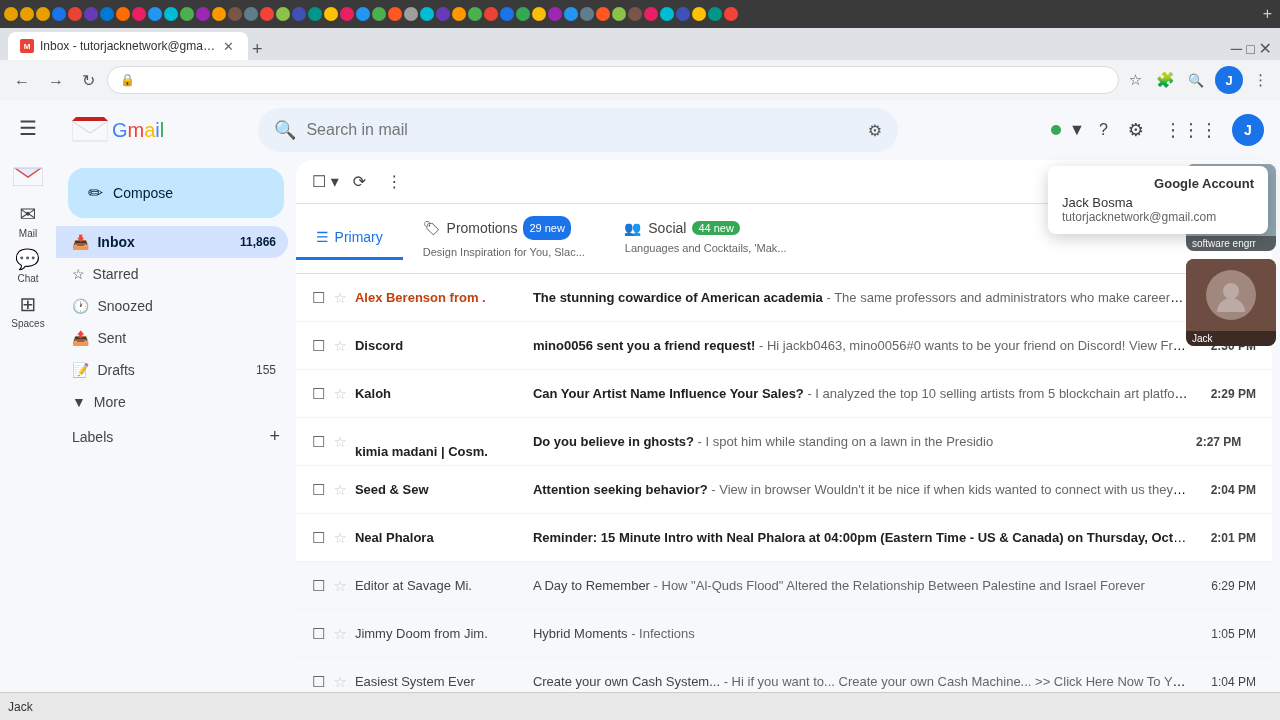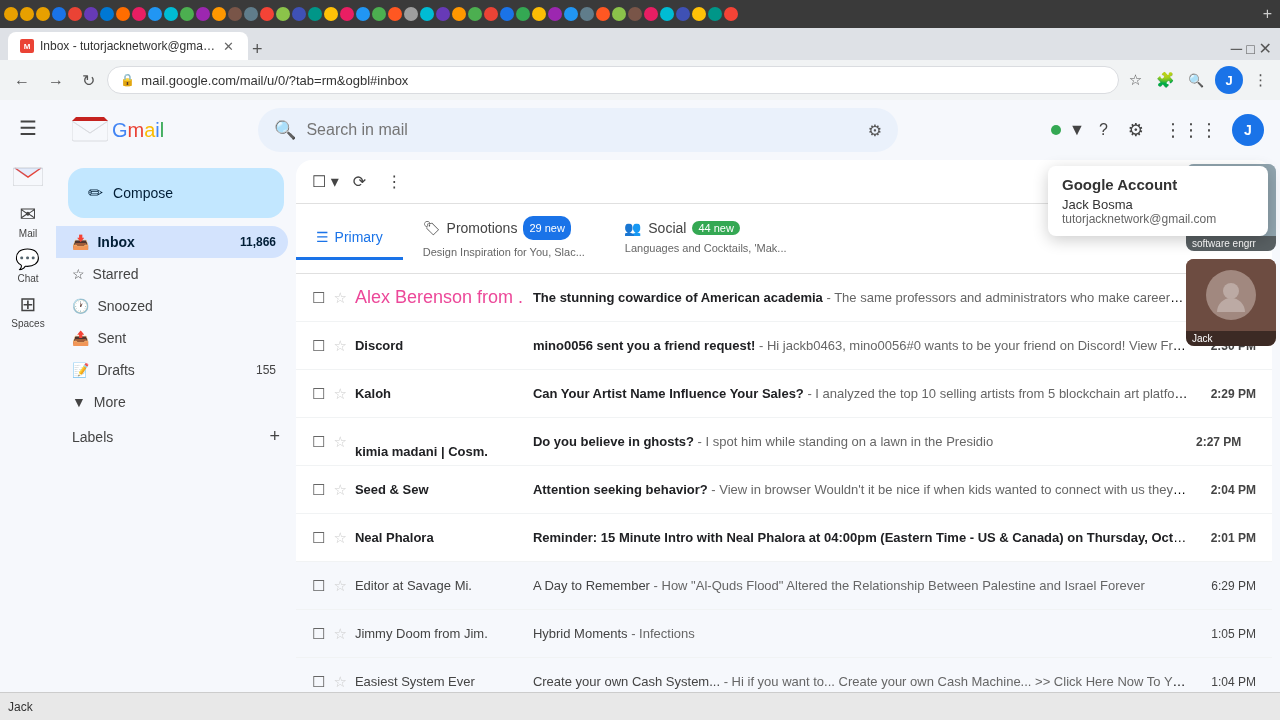--- a/index.html
+++ b/index.html
@@ -88,21 +88,20 @@
       <button style="background:none;border:none;font-size:16px;color:#555;cursor:pointer;">✕</button>
     </div>
   </div>
 
   <div class="browser-toolbar">
     <button class="nav-btn">←</button>
     <button class="nav-btn">→</button>
     <button class="nav-btn">↻</button>
     <div class="address-bar">
       <span class="address-bar-lock">🔒</span>
-      <span style="font-size:13px;color:#333;">mail.google.com/mail/u/0/?tab=rm&amp;ogbl#inbox</span>
     </div>
     <div class="toolbar-right">
       <button class="toolbar-icon-btn">☆</button>
       <button class="toolbar-icon-btn">🧩</button>
       <button class="toolbar-icon-btn" style="font-size:13px;">🔍</button>
       <button style="width:28px;height:28px;border-radius:50%;background:#1a73e8;border:none;cursor:pointer;color:white;font-size:13px;font-weight:600;">J</button>
       <button class="toolbar-icon-btn">⋮</button>
     </div>
   </div>
 </div>
@@ -240,21 +239,21 @@
               <span style="font-size:11px;padding:1px 6px;border-radius:10px;background:#34a853;color:#fff;font-weight:500;">44 new</span>
             </div>
             <div style="font-size:11px;color:#666;">Languages and Cocktails, 'Mak...</div>
           </div>
         </div>
 
         <div style="flex:1;overflow-y:auto;" id="email-list-container">
         <div style="display: flex; align-items: center; padding: 0px 16px; height: 48px; border-bottom: 1px solid rgb(241, 243, 244); cursor: pointer; gap: 8px; background: rgb(255, 255, 255);">
       <span style="font-size:15px;color:#666;cursor:pointer;flex-shrink:0;">☐</span>
       <span style="font-size:15px;color:#ccc;cursor:pointer;flex-shrink:0;">☆</span>
-      <span style="width:170px;font-size:18px;white-space:nowrap;overflow:hidden;text-overflow:ellipsis;flex-shrink:0;font-weight:400;color:#ec4899;">Alex Berenson from .</span>
+      <span style="width:170px;font-size:13px;white-space:nowrap;overflow:hidden;text-overflow:ellipsis;flex-shrink:0;font-weight:700;color:#c2410c;">Alex Berenson from .</span>
       <span style="flex:1;font-size:13px;white-space:nowrap;overflow:hidden;text-overflow:ellipsis;"><span style="font-weight:700;color:#202124;">The stunning cowardice of American academia</span><span style="color:#666;font-weight:400;"> - The same professors and administrators who make careers of defending "microa...</span></span>
       <span style="font-size:12px;color:#444;flex-shrink:0;width:60px;text-align:right;font-weight:600;">2:42 PM</span>
     </div>
             <div style="display: flex; align-items: center; padding: 0px 16px; height: 48px; border-bottom: 1px solid rgb(241, 243, 244); cursor: pointer; gap: 8px; background: rgb(255, 255, 255);">
       <span style="font-size:15px;color:#666;cursor:pointer;flex-shrink:0;">☐</span>
       <span style="font-size:15px;color:#ccc;cursor:pointer;flex-shrink:0;">☆</span>
       <span style="width:170px;font-size:13px;white-space:nowrap;overflow:hidden;text-overflow:ellipsis;flex-shrink:0;font-weight:700;color:#202124;">Discord</span>
       <span style="flex:1;font-size:13px;white-space:nowrap;overflow:hidden;text-overflow:ellipsis;"><span style="font-weight:700;color:#202124;">mino0056 sent you a friend request!</span><span style="color:#666;font-weight:400;"> - Hi jackb0463, mino0056#0 wants to be your friend on Discord! View Friend Request...</span></span>
       <span style="font-size:12px;color:#444;flex-shrink:0;width:60px;text-align:right;font-weight:600;">2:30 PM</span>
     </div>
@@ -313,21 +312,21 @@
       
       
       
     </div>
           </div>
       </div>
     </div>
   </div>
 
   <div style="position:absolute;top:66px;right:12px;background:#fff;border-radius:8px;box-shadow:0 4px 16px rgba(0,0,0,0.2);padding:10px 14px;min-width:220px;z-index:100;">
-    <div style="font-size:15px;font-weight:600;color:#333;margin-bottom:4px;">Google Account</div>
+    <div style="font-size:13px;font-weight:600;color:#333;margin-bottom:4px;text-align:right;">Google Account</div>
     <div style="font-size:13px;color:#333;">Jack Bosma</div>
     <div style="font-size:12px;color:#666;">tutorjacknetwork@gmail.com</div>
   </div>
 
   <div style="position:absolute;right:0;top:60px;display:flex;flex-direction:column;gap:8px;padding:4px;">
 
     <div style="width:90px;background:#b0bec5;border-radius:8px;overflow:hidden;display:flex;flex-direction:column;align-items:center;">
       <div style="width:90px;height:72px;background:#90a4ae;display:flex;align-items:center;justify-content:center;">
         <div style="width:44px;height:44px;border-radius:50%;background:#78909c;display:flex;align-items:center;justify-content:center;">
           <svg width="28" height="28" viewBox="0 0 28 28" xmlns="http://www.w3.org/2000/svg">

